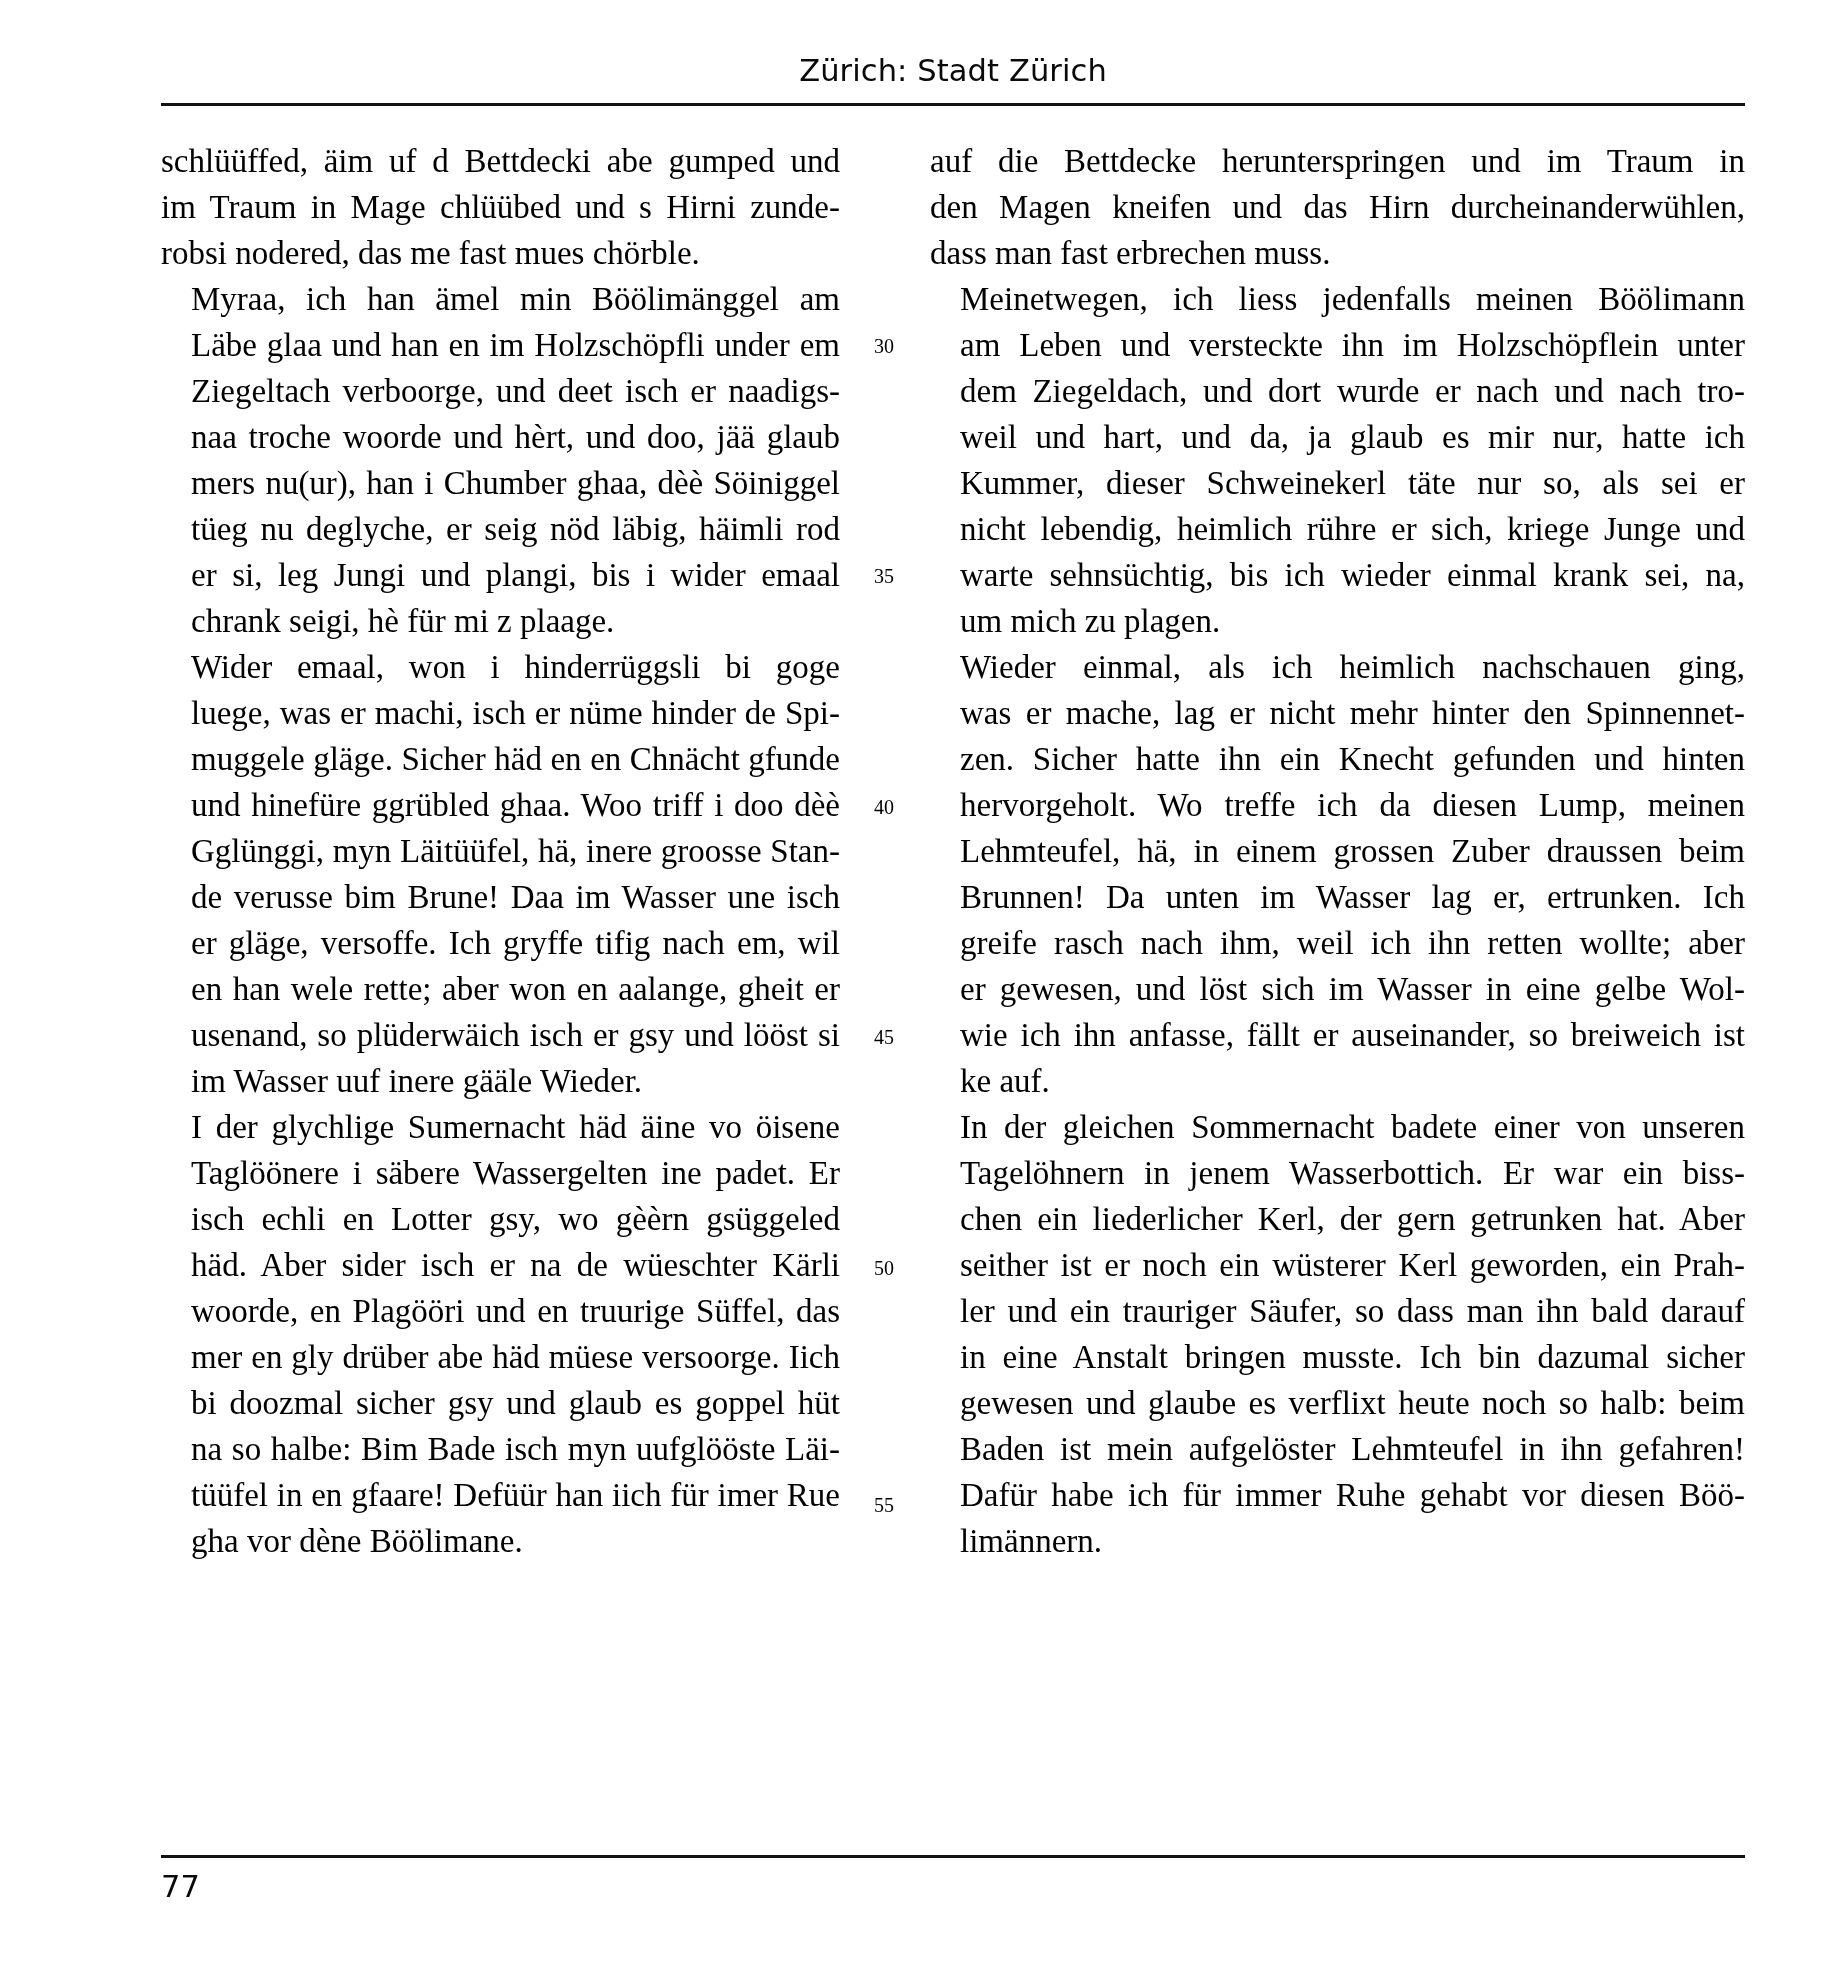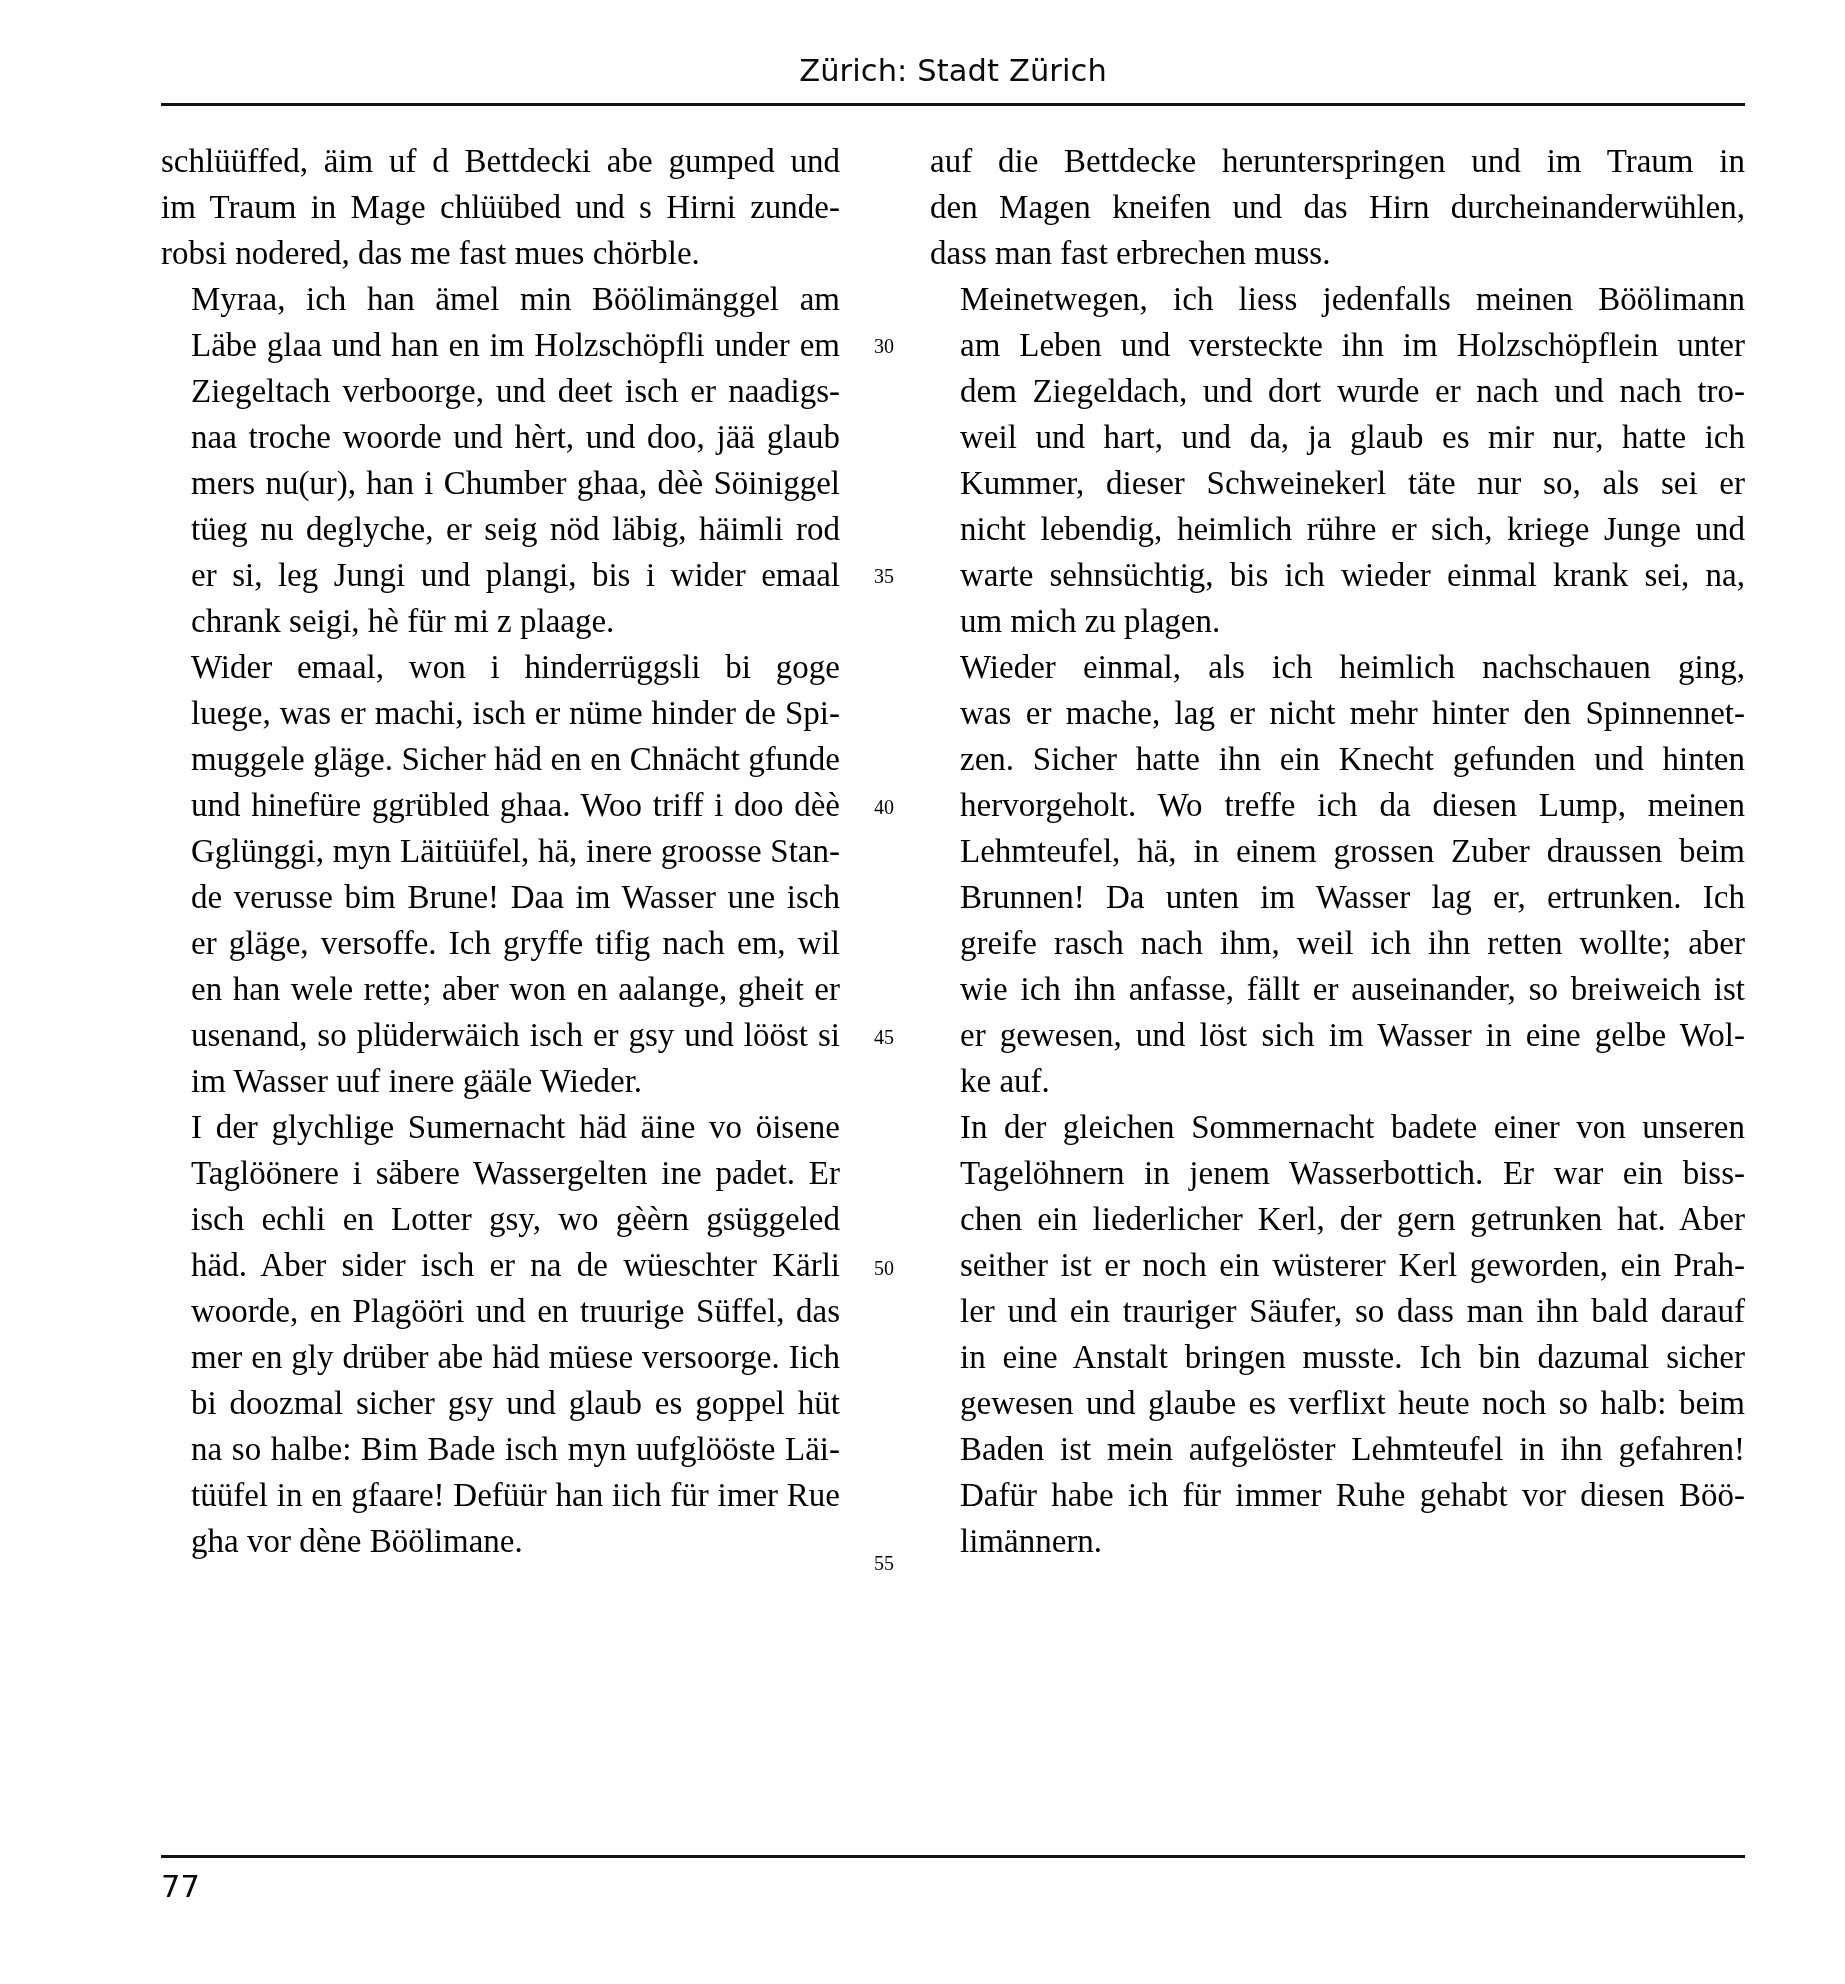--- a/index.html
+++ b/index.html
@@ -199,22 +199,22 @@
           <span class="jline last">um mich zu plagen.</span>
         </p>
         <p>
           <span class="jline indent">Wieder einmal, als ich heimlich nachschauen ging,</span>
           <span class="jline">was er mache, lag er nicht mehr hinter den Spinnennet-</span>
           <span class="jline">zen. Sicher hatte ihn ein Knecht gefunden und hinten</span>
           <span class="jline">hervorgeholt. Wo treffe ich da diesen Lump, meinen</span>
           <span class="jline">Lehmteufel, hä, in einem grossen Zuber draussen beim</span>
           <span class="jline">Brunnen! Da unten im Wasser lag er, ertrunken. Ich</span>
           <span class="jline">greife rasch nach ihm, weil ich ihn retten wollte; aber</span>
+          <span class="jline">er gewesen, und löst sich im Wasser in eine gelbe Wol-</span>
           <span class="jline">wie ich ihn anfasse, fällt er auseinander, so breiweich ist</span>
-          <span class="jline">er gewesen, und löst sich im Wasser in eine gelbe Wol-</span>
           <span class="jline last">ke auf.</span>
         </p>
         <p>
           <span class="jline indent">In der gleichen Sommernacht badete einer von unseren</span>
           <span class="jline">Tagelöhnern in jenem Wasserbottich. Er war ein biss-</span>
           <span class="jline">chen ein liederlicher Kerl, der gern getrunken hat. Aber</span>
           <span class="jline">seither ist er noch ein wüsterer Kerl geworden, ein Prah-</span>
           <span class="jline">ler und ein trauriger Säufer, so dass man ihn bald darauf</span>
           <span class="jline">in eine Anstalt bringen musste. Ich bin dazumal sicher</span>
           <span class="jline">gewesen und glaube es verflixt heute noch so halb: beim</span>
@@ -224,21 +224,21 @@
         </p>
       </div>
   </div>
 
   <div class="linenums" id="linenums">
       <div class="linenum" style="top: 185px;">30</div>
       <div class="linenum" style="top: 415px;">35</div>
       <div class="linenum" style="top: 646px;">40</div>
       <div class="linenum" style="top: 876px;">45</div>
       <div class="linenum" style="top: 1107px;">50</div>
-      <div class="linenum" style="top: 1402px;">55</div>
+      <div class="linenum" style="top: 1344px;">55</div>
     </div>
 
   <div class="rule-bot"></div>
 
   <div class="folio">77</div>
 
 </div>
 
 
 </body></html>

